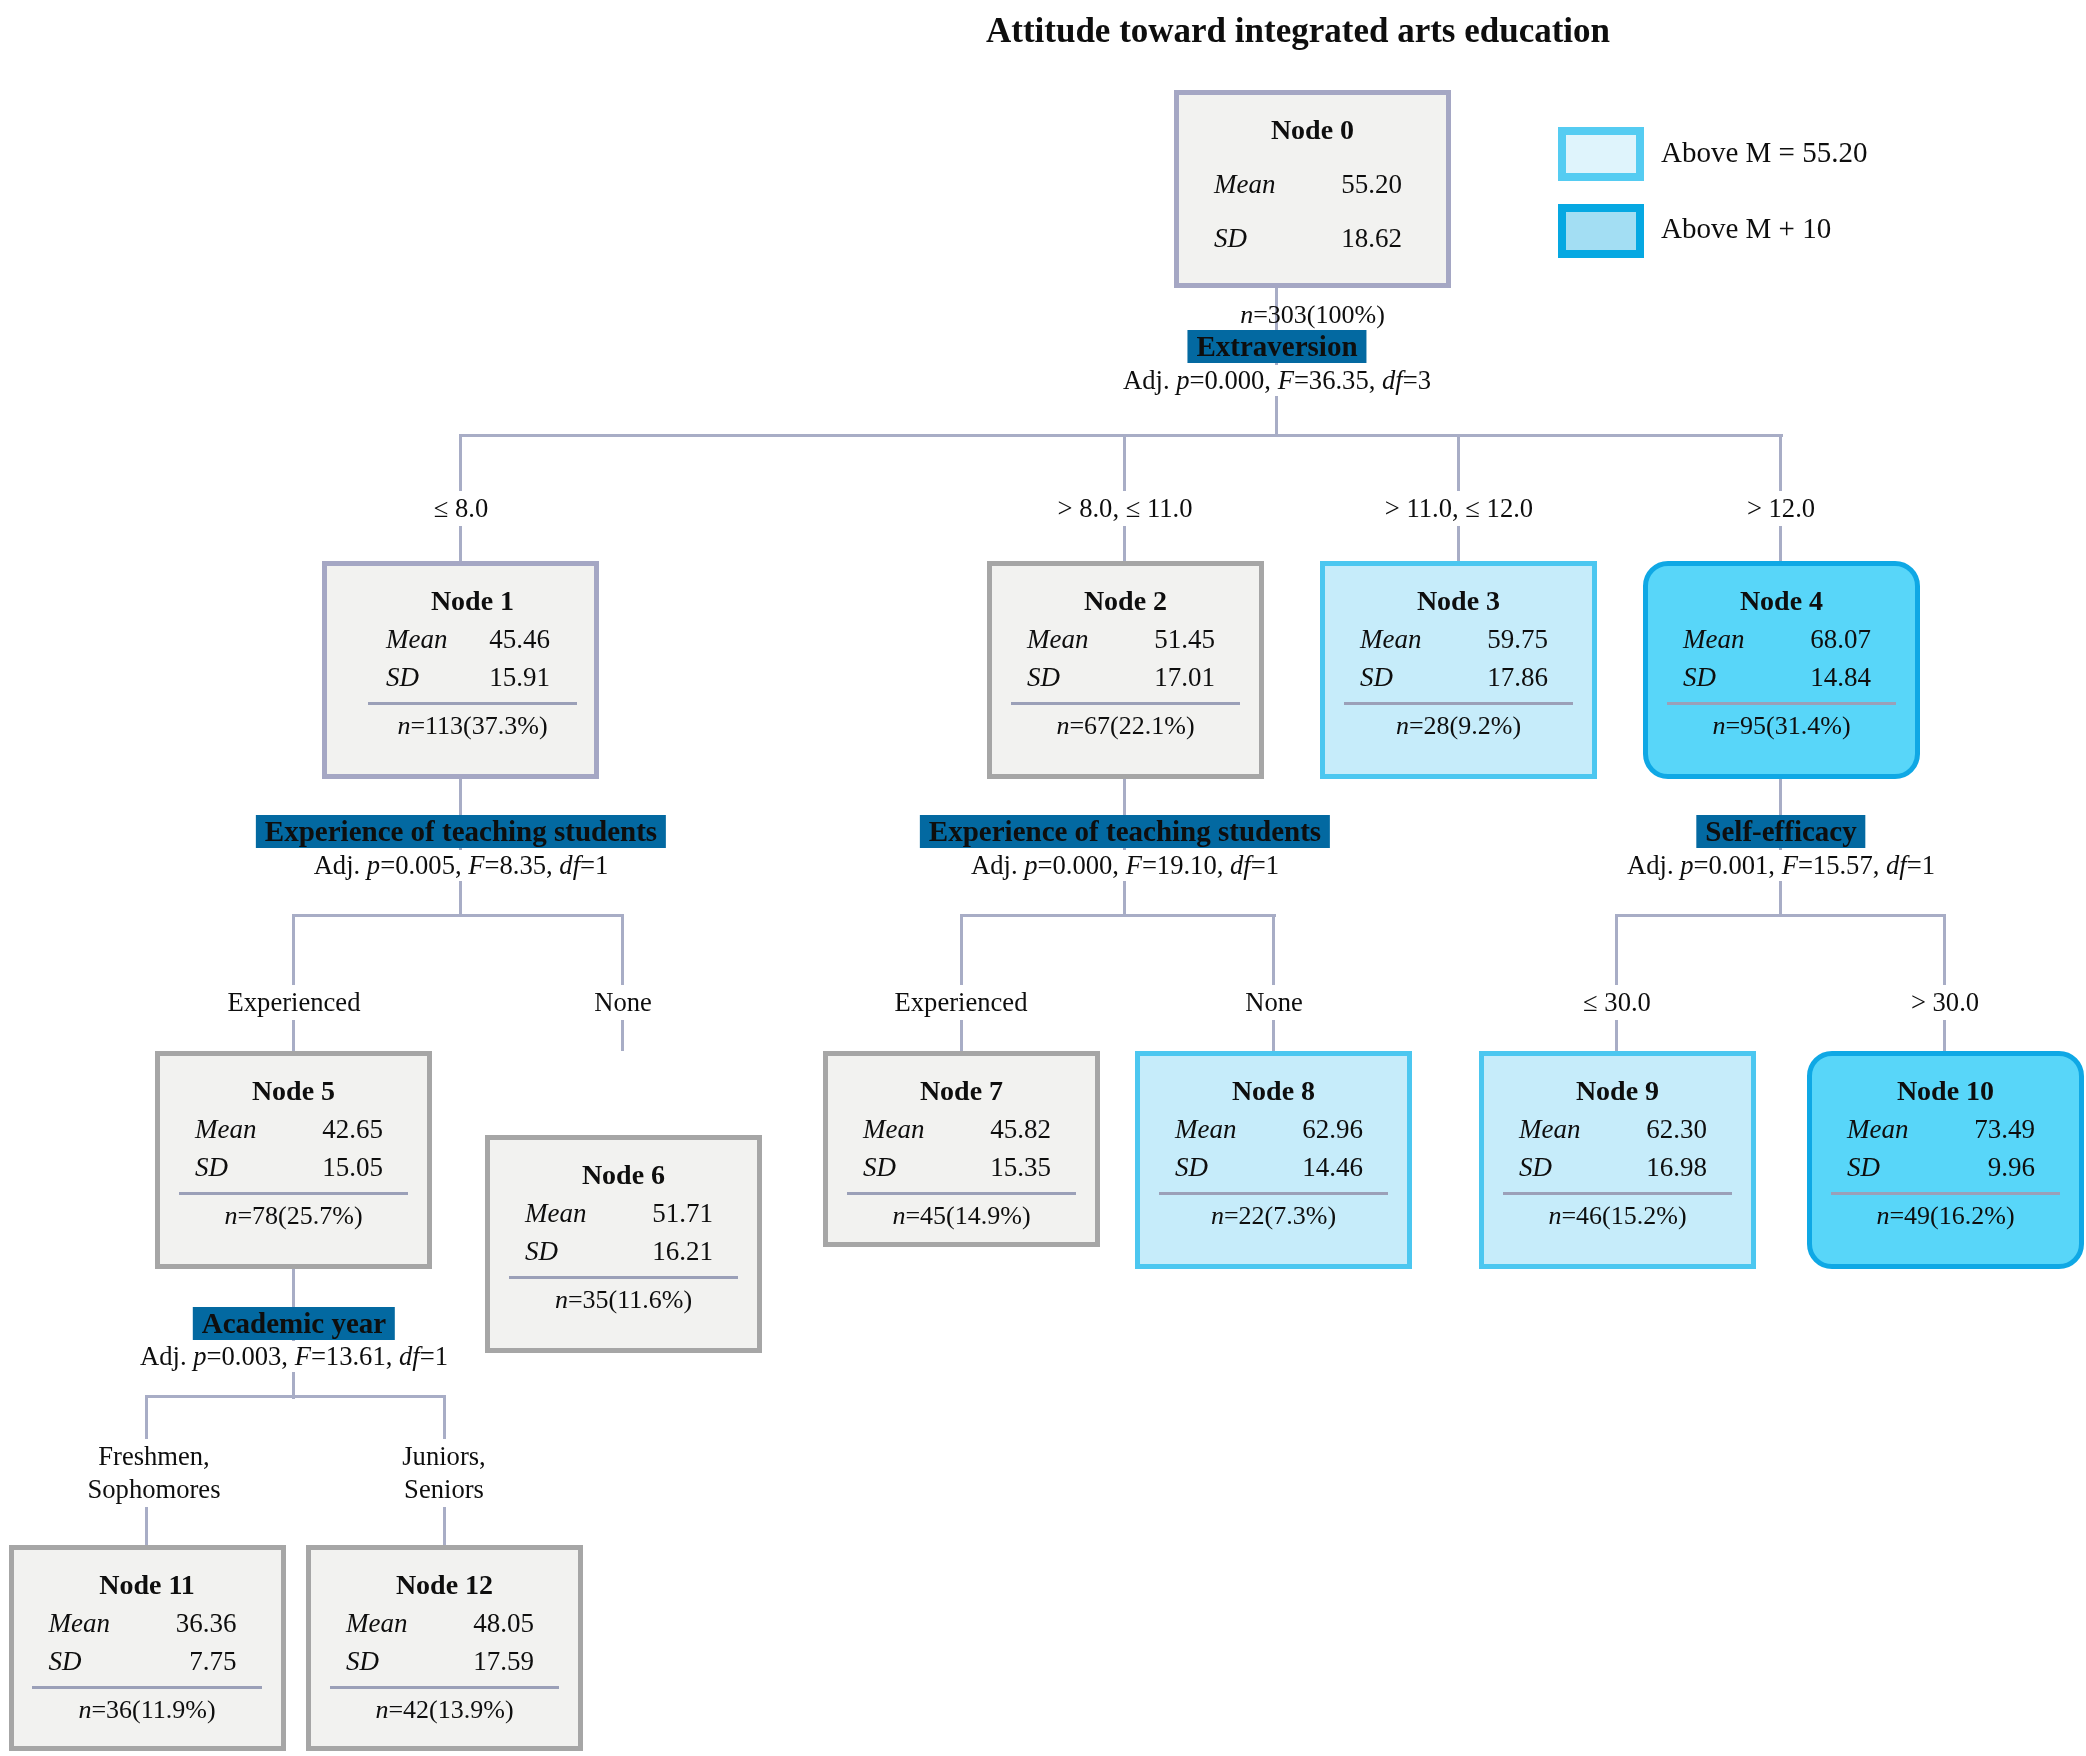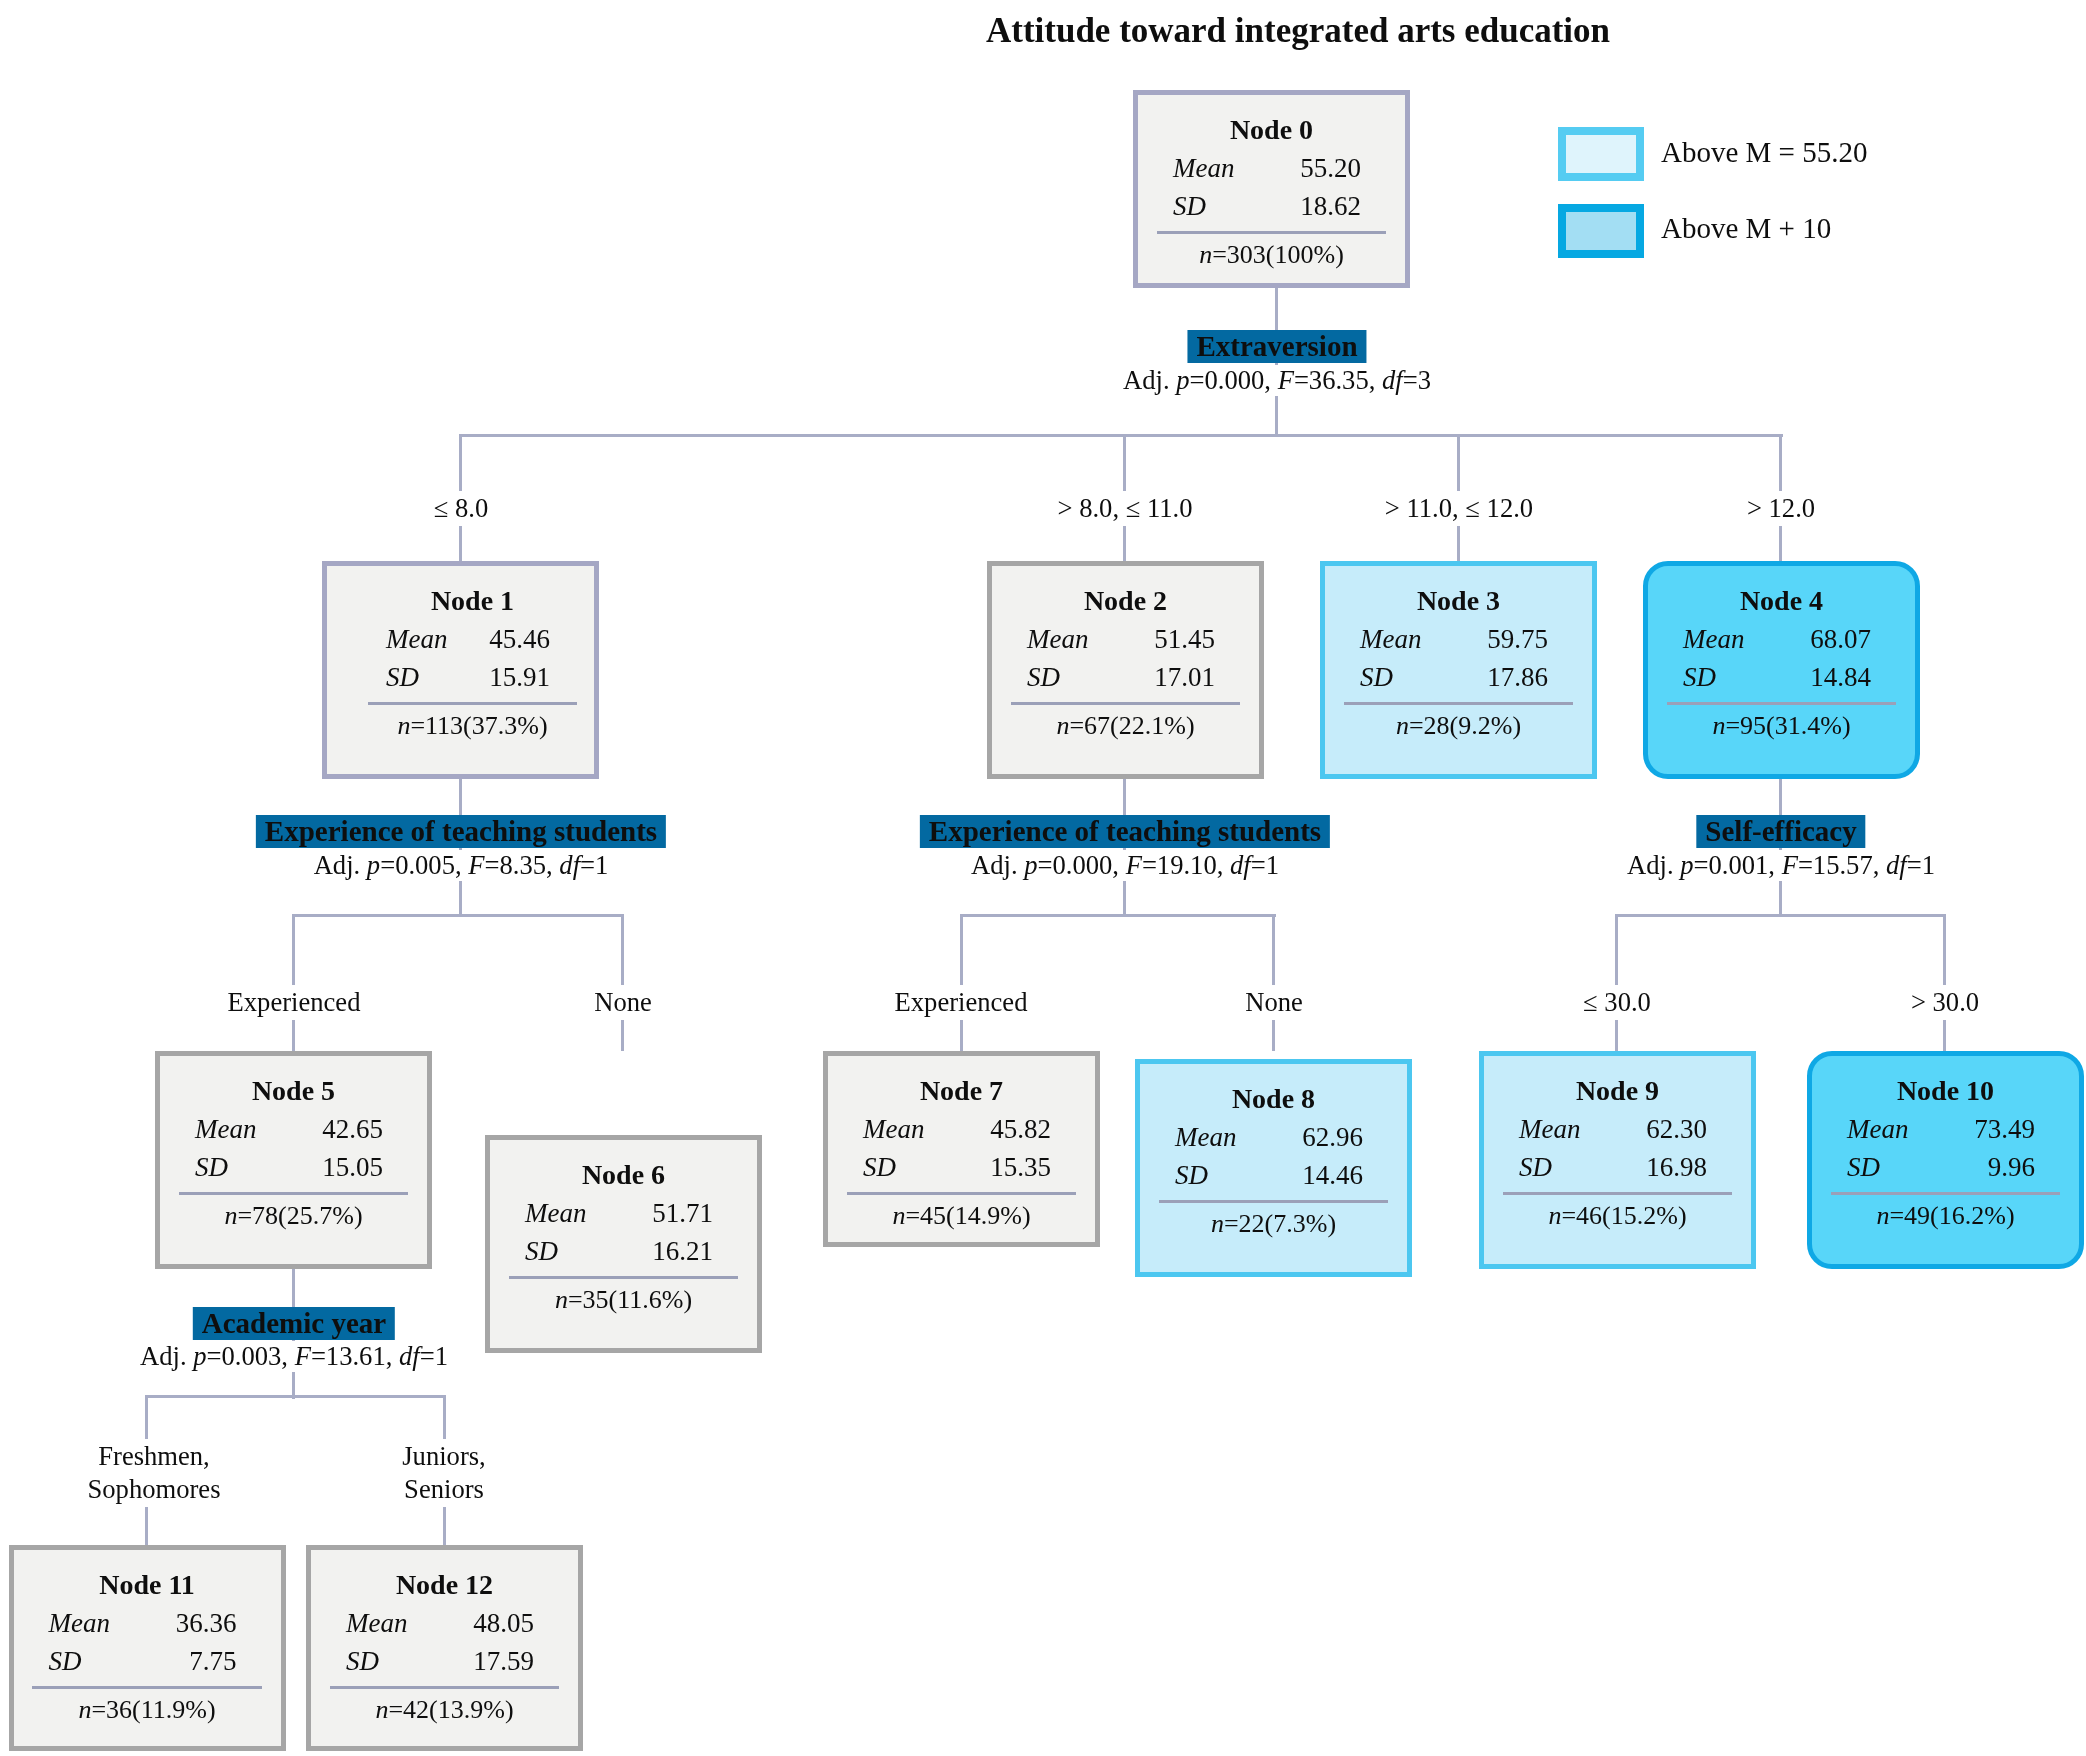--- a/index.html
+++ b/index.html
@@ -134,21 +134,21 @@
 
   <div class="branch-label" style="left:154px; top:1439px;">
     <div>Freshmen,</div>
     <div>Sophomores</div>
   </div>
   <div class="branch-label" style="left:444px; top:1439px;">
     <div>Juniors,</div>
     <div>Seniors</div>
   </div>
 
-  <div class="node root" style="left:1133px; top:90px; height:198px;">
+  <div class="node root" style="left:1174px; top:90px; height:198px;gap:16px;">
     <div class="node-title">Node 0</div>
     <div class="stat-row">
         <span class="stat-label">Mean</span>
         <span>55.20</span>
       </div>
     <div class="stat-row">
         <span class="stat-label">SD</span>
         <span>18.62</span>
       </div>
     <div class="node-sep"></div>
@@ -246,21 +246,21 @@
         <span>45.82</span>
       </div>
     <div class="stat-row">
         <span class="stat-label">SD</span>
         <span>15.35</span>
       </div>
     <div class="node-sep"></div>
     <div class="node-n"><span class="it">n</span><span>=45(14.9%)</span></div>
   </div>
 
-  <div class="node bluelight" style="left:1135px; top:1051px; height:218px;margin-top:8px;">
+  <div class="node bluelight" style="left:1135px; top:1051px; height:218px;">
     <div class="node-title">Node 8</div>
     <div class="stat-row">
         <span class="stat-label">Mean</span>
         <span>62.96</span>
       </div>
     <div class="stat-row">
         <span class="stat-label">SD</span>
         <span>14.46</span>
       </div>
     <div class="node-sep"></div>

